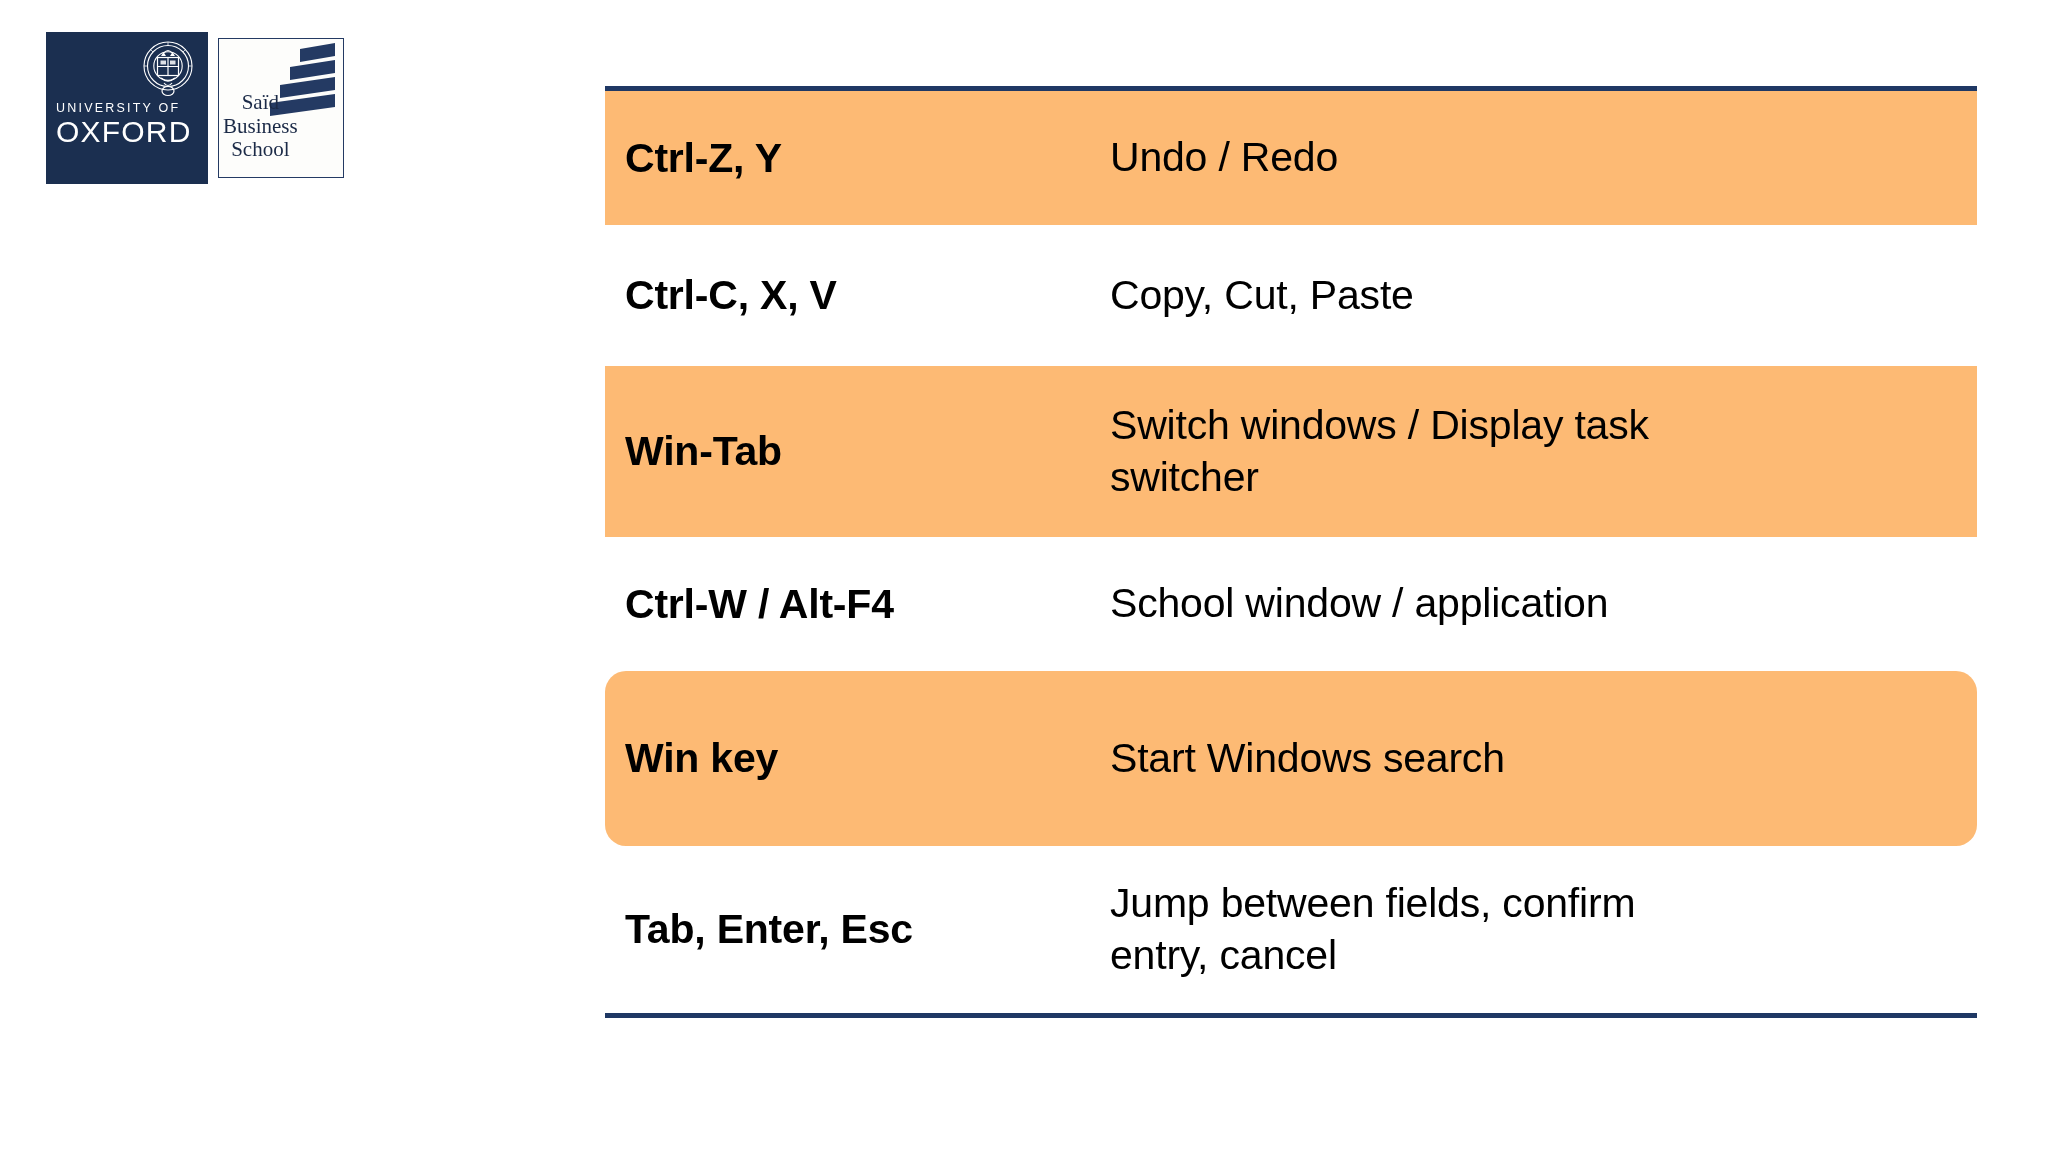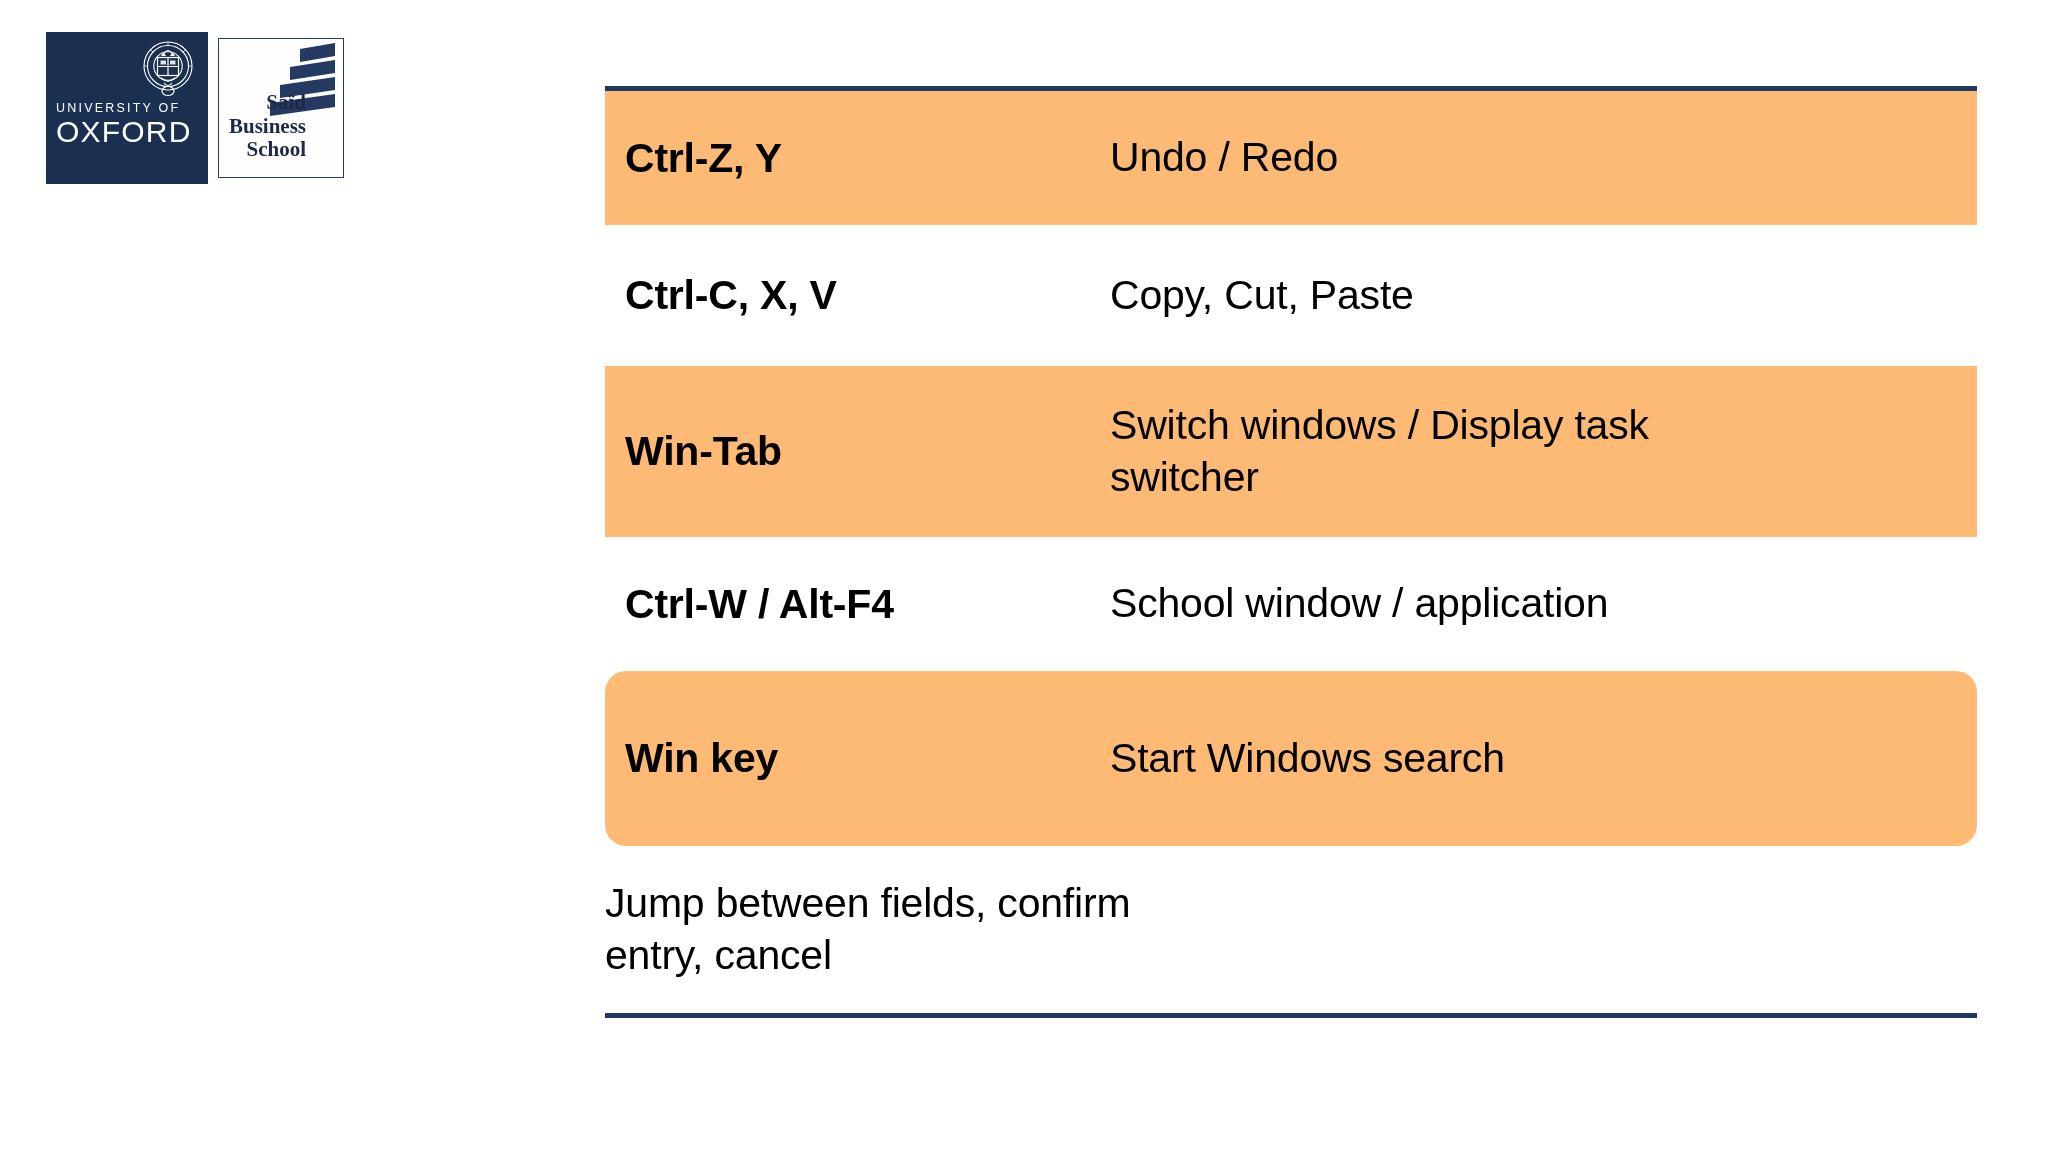--- a/index.html
+++ b/index.html
@@ -82,28 +82,28 @@
   #sbs-bars {
     position: absolute;
     right: 5px;
     top: 4px;
     width: 74px;
     height: 78px;
   }
 
   #sbs-wordmark {
     position: absolute;
-    left: 10px;
+    left: 4px;
     top: 52px;
     color: #1b2a47;
     font-family: "Liberation Serif", serif;
     font-size: 21px;
     line-height: 1.12;
-    font-weight: 700;
-    text-align: right;
+    font-weight: 400;
+    text-align: center;
   }
   #sbs-wordmark span { display: block; }
 
   
   #shortcut-table {
     position: absolute;
     left: 605px;
     top: 86px;
     width: 1372px;
     border-top: 5px solid #1f3864;
@@ -249,19 +249,22 @@
   <div class="shortcut-row shaded row-h5">
     <div class="cell-key">
       <span>Win key</span>
     </div>
     <div class="cell-desc">
       <span>Start Windows search</span>
     </div>
   </div>
 
   <div class="shortcut-row plain row-h6">
+    <div class="cell-key">
+      <span>Tab, Enter, Esc</span>
+    </div>
     <div class="cell-desc">
       <span>Jump between fields, confirm</span>
       <span>entry, cancel</span>
     </div>
   </div>
 
 </div>
 
 </body></html>

